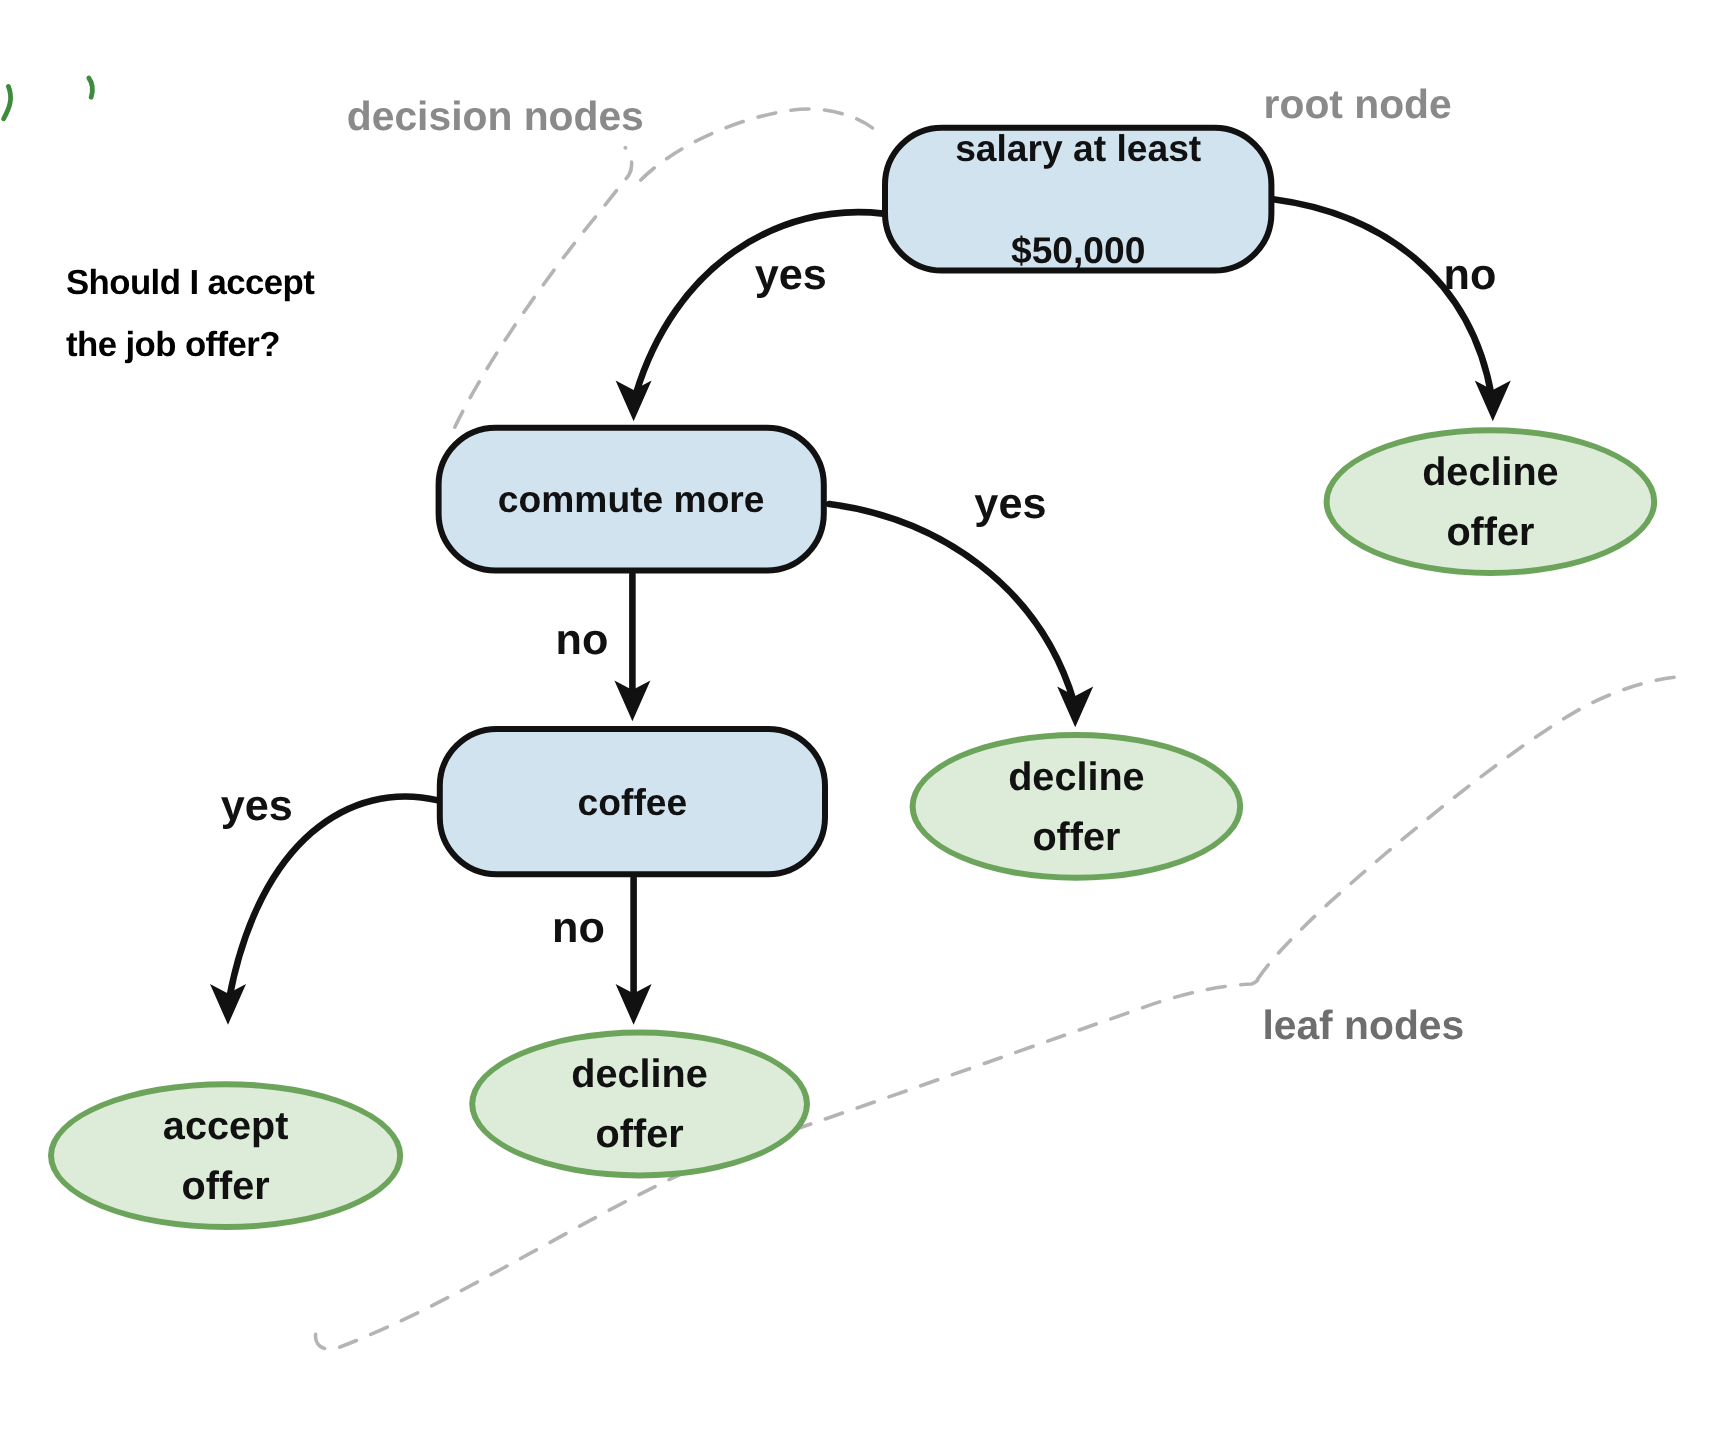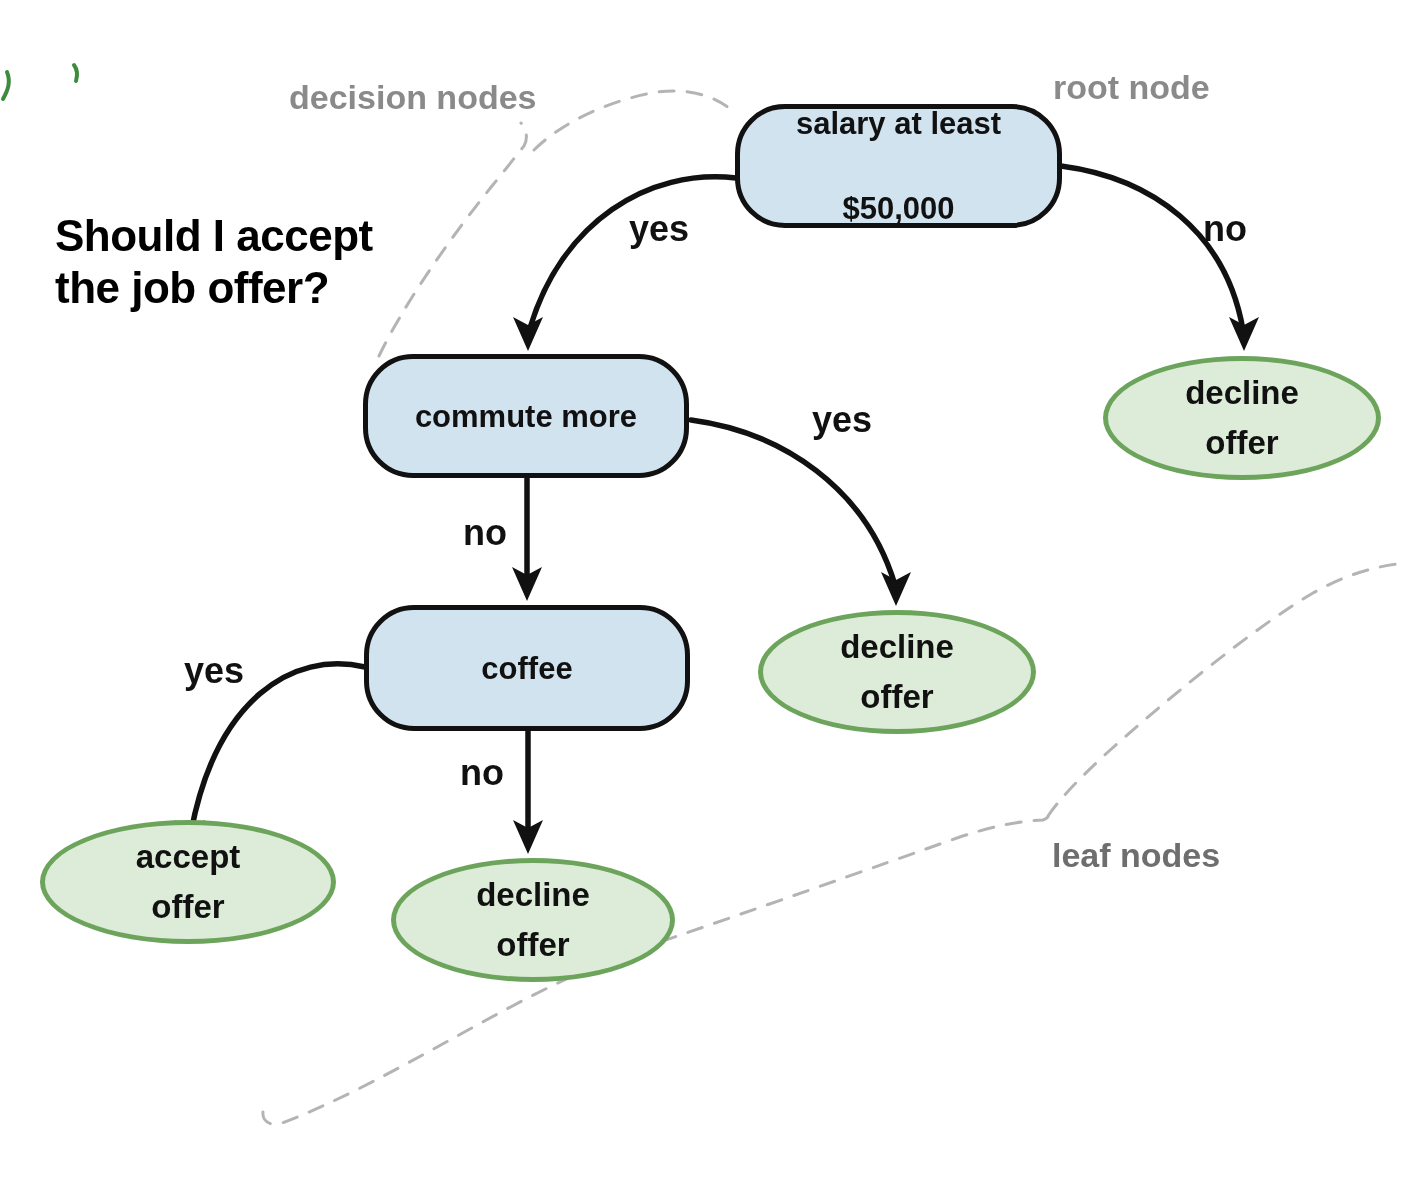--- a/index.html
+++ b/index.html
@@ -32,21 +32,21 @@
     position:absolute;transform:translate(-50%,-50%);
     font-size:36px;font-weight:700;color:#111;white-space:nowrap;
   }
   .anno{
     position:absolute;font-size:34px;font-weight:600;white-space:nowrap;
     color:var(--annotation-gray,#8a8a8a);
   }
   .anno-leaf{color:#6e6e6e;}
   .question{
     position:absolute;left:55px;top:210px;
-    font-size:44px;font-weight:700;line-height:52px;color:#000;
+    font-size:29px;font-weight:700;line-height:52px;color:#000;
     letter-spacing:-0.5px;white-space:nowrap;
   }
 </style>
 </head>
 <body>
 
 <div id="stage">
 
   <svg id="edges" viewBox="0 0 1427 1193" xmlns="http://www.w3.org/2000/svg">
 
@@ -99,21 +99,21 @@
   </div>
 
   <div class="node node-ellipse" style="left:1103px;top:356px;width:278px;height:124px;">
     <div>decline</div>
     <div>offer</div>
   </div>
   <div class="node node-ellipse" style="left:758px;top:610px;width:278px;height:124px;">
     <div>decline</div>
     <div>offer</div>
   </div>
-  <div class="node node-ellipse" style="left:40px;top:820px;width:296px;height:124px;">
+  <div class="node node-ellipse" style="left:40px;top:901px;width:296px;height:124px;">
     <div>accept</div>
     <div>offer</div>
   </div>
   <div class="node node-ellipse" style="left:391px;top:858px;width:284px;height:124px;">
     <div>decline</div>
     <div>offer</div>
   </div>
 
   <div class="edge-label" style="left:659px;top:229px;">yes</div>
   <div class="edge-label" style="left:1225px;top:229px;">no</div>

